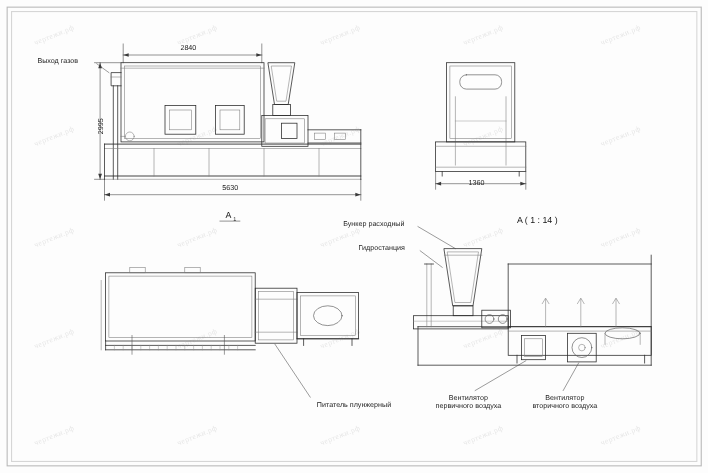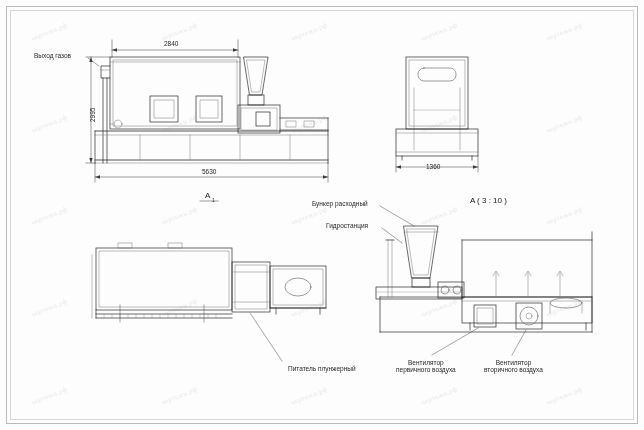--- a/index.html
+++ b/index.html
@@ -302,21 +302,21 @@
 
   <div class="lbl dim vert" style="left:89px; top:122px;">2995</div>
 
   <div class="lbl dim" style="left:202px; top:168px;">5630</div>
 
   <div class="lbl dim" style="left:426px; top:163px;">1360</div>
 
   <div class="lbl view" style="left:205px; top:191px;">A</div>
   <div class="lbl" style="left:212px; top:198px; font-size:5px;">1</div>
 
-  <div class="lbl view" style="left:470px; top:196px;">A ( 3 : 10 )</div>
+  <div class="lbl view" style="left:470px; top:196px;">A ( 1 : 14 )</div>
 
   <div class="lbl" style="left:312px; top:200px;">Бункер расходный</div>
 
   <div class="lbl" style="left:326px; top:222px;">Гидростанция</div>
 
   <div class="lbl" style="left:288px; top:365px;">Питатель плунжерный</div>
 
   <div class="lbl" style="left:396px; top:359px; white-space:pre-line; text-align:center;">Вентилятор
 первичного воздуха</div>
 

